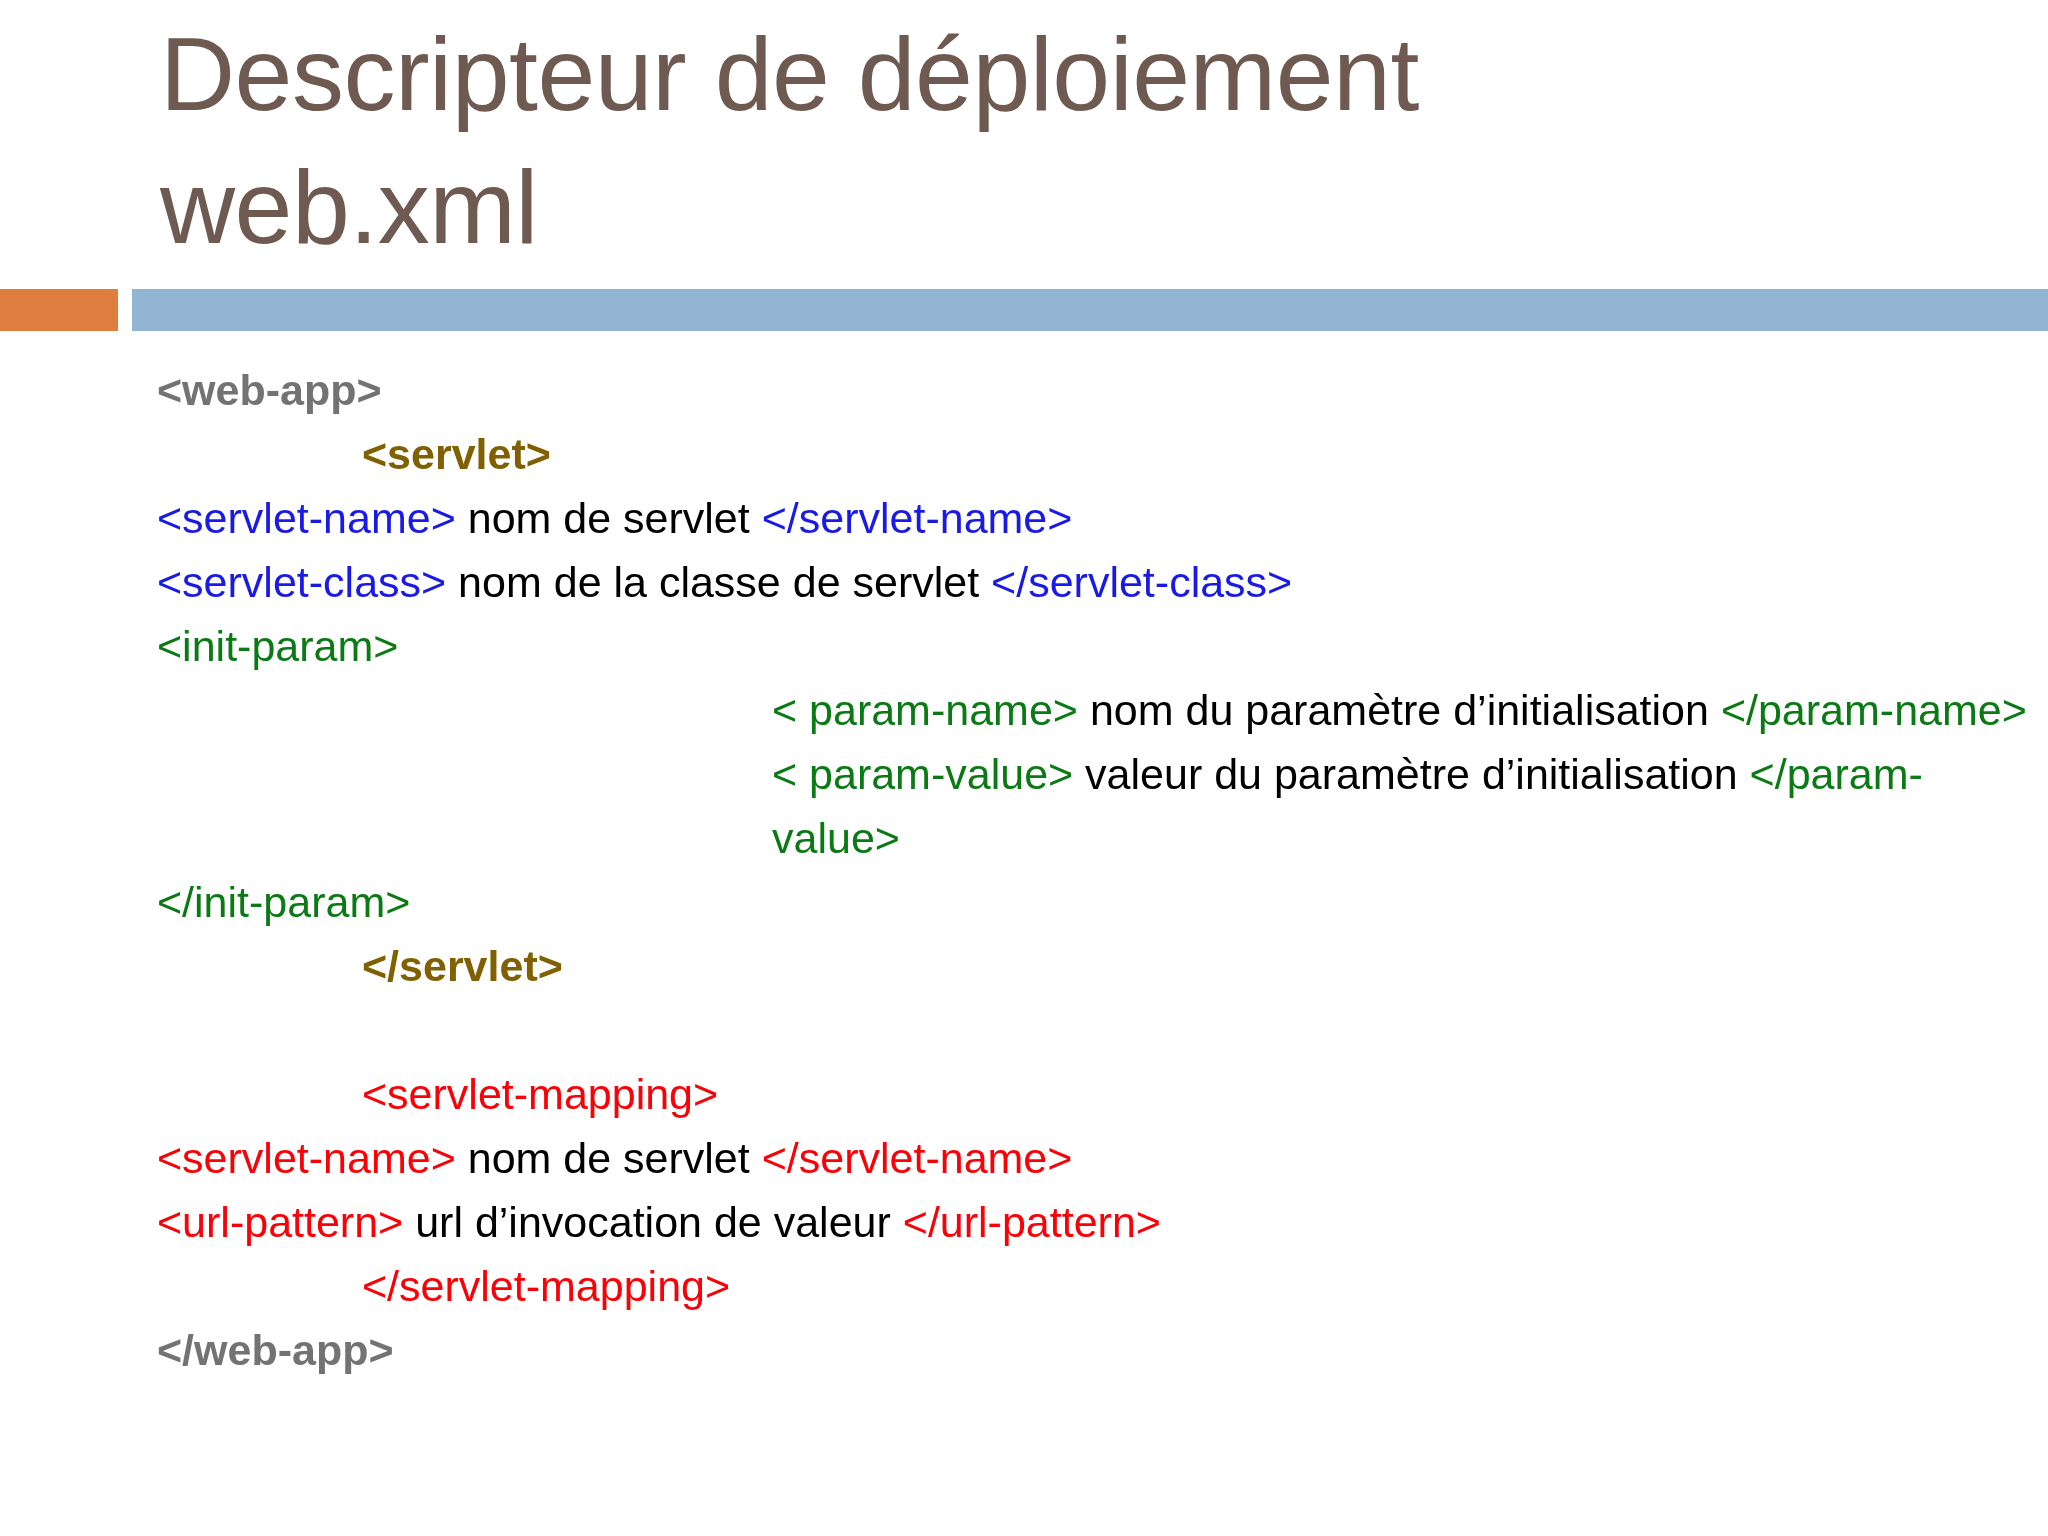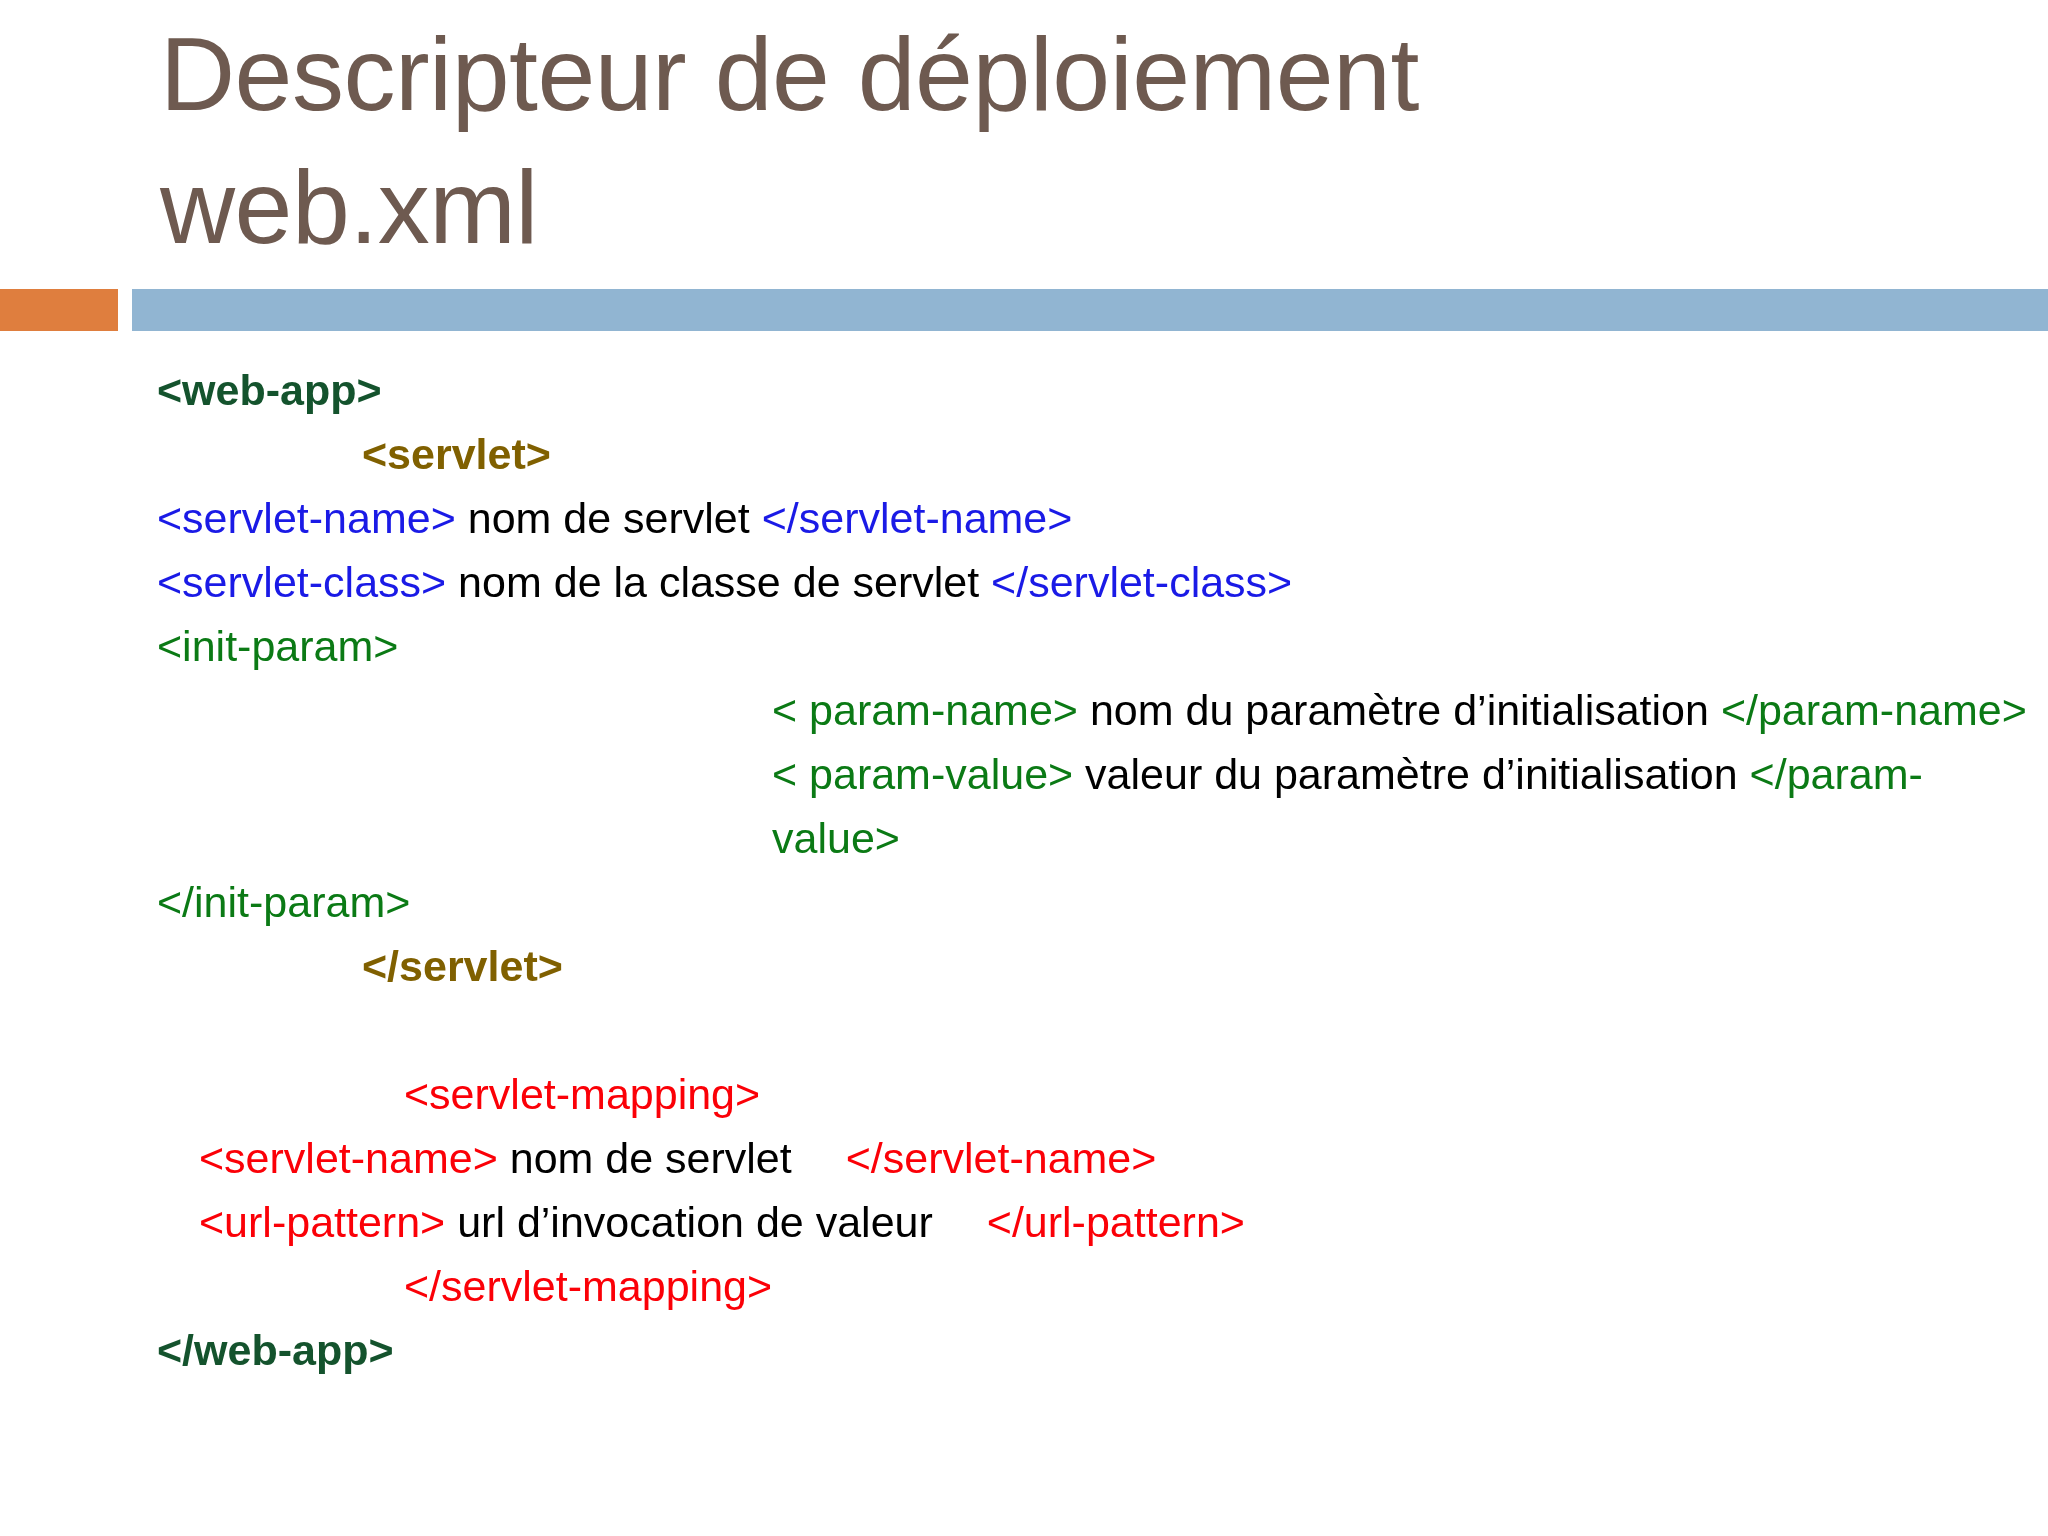--- a/index.html
+++ b/index.html
@@ -88,25 +88,25 @@
   .code-line.wrap {
     white-space: pre-wrap;
   }
 
   .ind-0 { padding-left: 157px; }
   .ind-1 { padding-left: 362px; }
   .ind-2 { }
   .ind-3 { padding-left: 772px; }
 
   .tok { }
-  .t-webapp  { color: #14532d; font-weight: bold; }
+  .t-webapp  { color: #737373; font-weight: bold; }
   .t-servlet { color: #806000; font-weight: bold; margin-top: 28px; }
   .t-blue    { color: #1A1AE6; }
   .t-green   { color: #0B7A15; }
-  .t-red     { color: #FB0007; margin-left: 42px; }
+  .t-red     { color: #FB0007; }
   .t-plain   { color: #000000; }
 </style>
 </head>
 <body>
 
 <div class="slide">
 
   <div class="title-block">
     <h1 class="slide-title">Descripteur de déploiement
 web.xml</h1>

